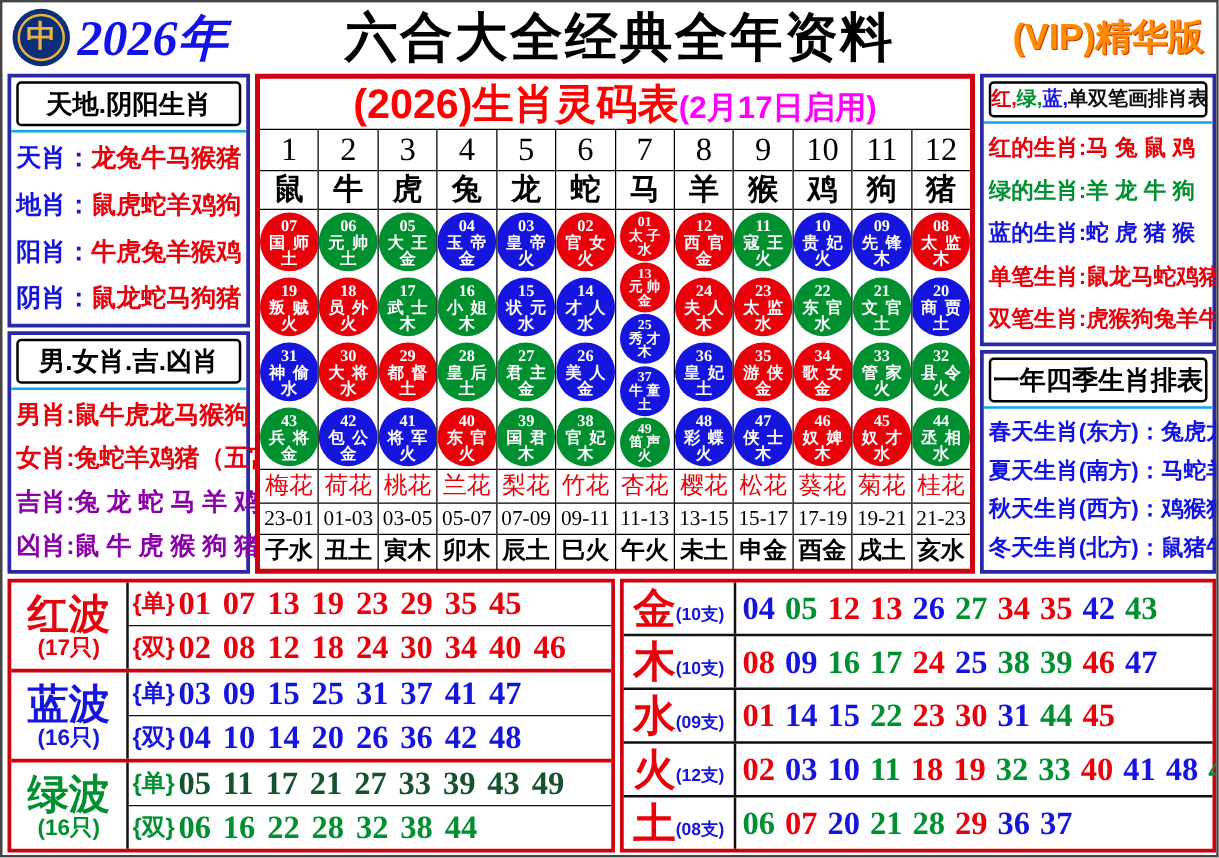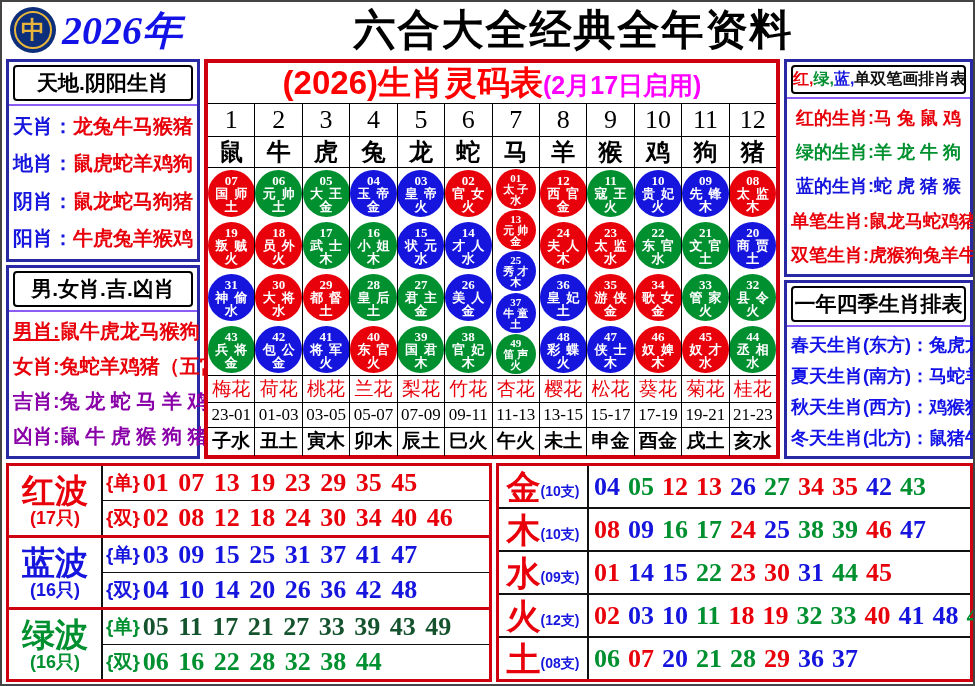--- a/index.html
+++ b/index.html
@@ -14,21 +14,21 @@
         color:#e7b53c;font-size:24px;font-weight:bold;text-align:center;line-height:33px;}
   .year{font-family:"Liberation Serif",serif;font-style:italic;font-weight:bold;color:#1313e8;
         font-size:40px;margin-left:6px;white-space:nowrap;}
   .main-title{flex:1;text-align:center;font-size:42px;font-weight:900;color:#000;letter-spacing:2px;white-space:nowrap;}
   .vip{font-size:29px;font-weight:bold;color:#ff8c00;text-shadow:1px 1px 0 #d23b00;white-space:nowrap;margin-right:2px;}
   
   .box{position:absolute;background:#fff;border:3px solid #2929a3;box-sizing:border-box;}
   .box-title{margin:3px 4px;border:2px solid #000;border-radius:4px;text-align:center;
              font-weight:bold;font-size:21px;color:#000;padding:2px 0;white-space:nowrap;}
   .box-rows{display:flex;flex-direction:column;justify-content:space-around;
-            border-top:2px solid #8b5cf6;flex:1;padding:2px 4px;box-sizing:border-box;text-align:center;}
+            border-top:2px solid #0ea5e9;flex:1;padding:2px 4px;box-sizing:border-box;}
   .box-inner{display:flex;flex-direction:column;height:100%;box-sizing:border-box;}
   .srow{font-weight:bold;font-size:20px;white-space:nowrap;}
   .left-top{left:4px;top:57px;width:194px;height:203px;}
   .left-bottom{left:4px;top:263px;width:194px;height:194px;}
   .right-top{left:782px;top:57px;width:189px;height:218px;}
   .right-bottom{left:782px;top:278px;width:189px;height:179px;}
   .right-top .srow{font-size:18px;}
   .right-bottom .srow{font-size:18px;color:#1313e8;}
   .right-top .box-title{font-size:16px;letter-spacing:0;}
   
@@ -85,39 +85,40 @@
 <body>
 
 <div class="sheet">
 
   <div class="header">
     <div class="logo">
         <span>中</span>
       </div>
     <div class="year">2026年</div>
     <div class="main-title">六合大全经典全年资料</div>
+    <div class="vip">(VIP)精华版</div>
   </div>
 
   <div class="box left-top">
     <div class="box-inner">
       <div class="box-title">天地.阴阳生肖</div>
       <div class="box-rows" id="leftTopRows">
           <div class="srow"><span style="color: rgb(21, 21, 221);">天肖：</span><span style="color: rgb(232, 0, 10);">龙兔牛马猴猪</span></div>
           <div class="srow"><span style="color: rgb(21, 21, 221);">地肖：</span><span style="color: rgb(232, 0, 10);">鼠虎蛇羊鸡狗</span></div>
+          <div class="srow"><span style="color: rgb(21, 21, 221);">阳肖：</span><span style="color: rgb(232, 0, 10);">牛虎兔羊猴鸡</span></div>
           <div class="srow"><span style="color: rgb(21, 21, 221);">阴肖：</span><span style="color: rgb(232, 0, 10);">鼠龙蛇马狗猪</span></div>
-          <div class="srow"><span style="color: rgb(21, 21, 221);">阳肖：</span><span style="color: rgb(232, 0, 10);">牛虎兔羊猴鸡</span></div>
         </div>
     </div>
   </div>
 
   <div class="box left-bottom">
     <div class="box-inner">
       <div class="box-title">男.女肖.吉.凶肖</div>
       <div class="box-rows" id="leftBottomRows">
-          <div class="srow"><span style="color: rgb(232, 0, 10); text-decoration: underline;">男肖:</span><span style="color: rgb(232, 0, 10);">鼠牛虎龙马猴狗</span></div>
+          <div class="srow"><span style="color: rgb(232, 0, 10);">男肖:</span><span style="color: rgb(232, 0, 10);">鼠牛虎龙马猴狗</span></div>
           <div class="srow"><span style="color: rgb(232, 0, 10);">女肖:</span><span style="color: rgb(232, 0, 10);">兔蛇羊鸡猪（五宫）</span></div>
           <div class="srow"><span style="color: rgb(138, 0, 168);">吉肖:</span><span style="color: rgb(138, 0, 168);">兔 龙 蛇 马 羊 鸡</span></div>
           <div class="srow"><span style="color: rgb(138, 0, 168);">凶肖:</span><span style="color: rgb(138, 0, 168);">鼠 牛 虎 猴 狗 猪</span></div>
         </div>
     </div>
   </div>
 
   <div class="center-box">
     <div class="center-title">
       <span class="ct-main">(2026)生肖灵码表</span><span class="ct-sub">(2月17日启用)</span>

